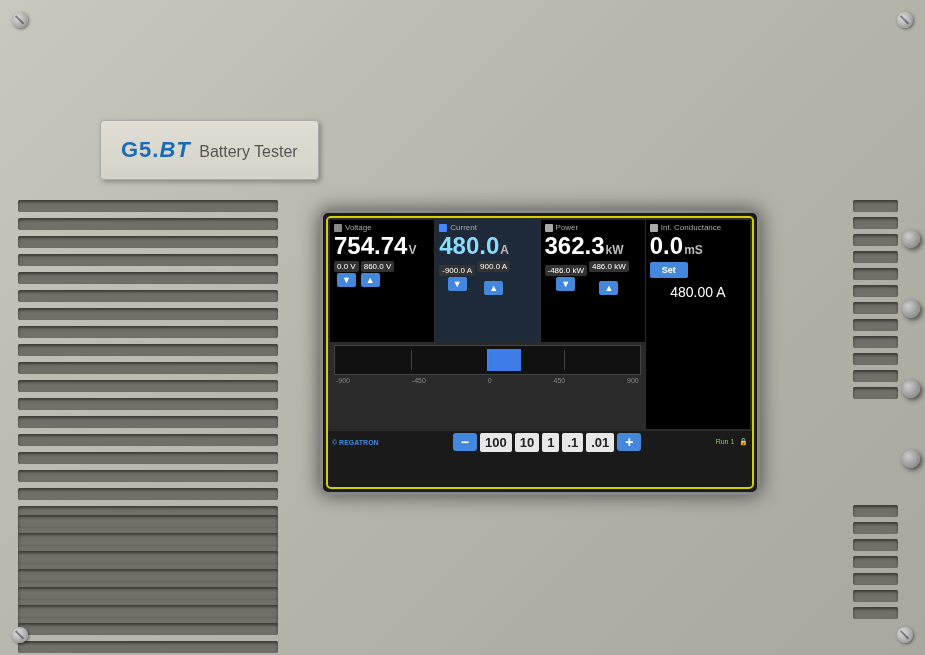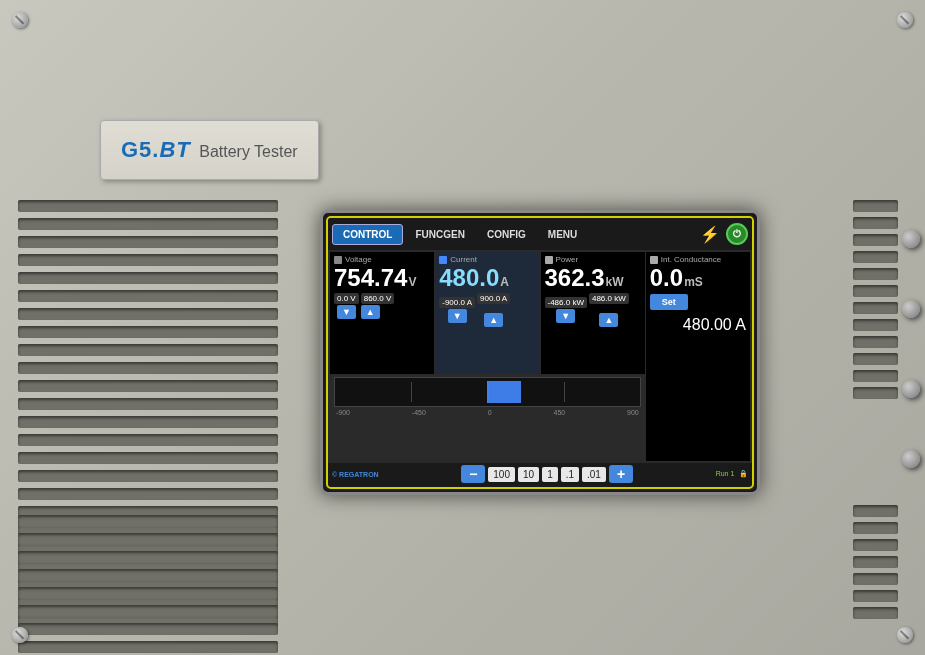--- a/index.html
+++ b/index.html
@@ -228,24 +228,24 @@
       border: none;
       border-radius: 2px;
       font-size: 9px;
       padding: 3px 12px;
       cursor: pointer;
       font-weight: bold;
       margin-top: 4px;
       display: block;
     }
     .setpoint-val {
-      font-size: 16px;
+      font-size: 14px;
       color: #fff;
       margin-top: 6px;
-      text-align: right;
+      text-align: center;
     }
 
     
     .bottom-bar {
       height: 22px;
       background: #1a1a1a;
       display: flex;
       align-items: center;
       padding: 0 4px;
       gap: 3px;
@@ -258,24 +258,24 @@
       font-size: 14px;
       padding: 0 8px;
       height: 18px;
       cursor: pointer;
       font-weight: bold;
       line-height: 1;
     }
     .inc-val {
       background: #e8e8e8;
       color: #222;
-      font-size: 10px;
+      font-size: 13px;
       padding: 2px 5px;
       border-radius: 2px;
-      font-weight: normal;
+      font-weight: bold;
     }
     .brand-text {
       color: #4488dd;
       font-size: 7px;
       font-weight: bold;
     }
     .status-text {
       color: #88cc44;
       font-size: 7px;
       margin-left: auto;
@@ -398,31 +398,20 @@
   <div class="knob" style="right:5px;top:450px;"></div>
 
   <div class="label-plate">
     <span class="model">G5.<span>BT</span></span>
     <span class="desc">Battery Tester</span>
   </div>
 
   <div class="screen-container">
     <div class="screen">
 
-      <div class="nav-bar">
-        <button class="nav-btn active">CONTROL</button>
-        <button class="nav-btn">FUNCGEN</button>
-        <button class="nav-btn">CONFIG</button>
-        <button class="nav-btn">MENU</button>
-        <div class="nav-spacer"></div>
-        <span class="nav-lightning">⚡</span>
-        <div class="nav-power">
-          <span>⏻</span>
-        </div>
-      </div>
 
       <div style="display:flex;flex-direction:column;background:#2a2a2a;flex:1;height:calc(100% - 32px - 24px);">
         <div style="display:grid;grid-template-columns:1fr 1fr 1fr 1fr;gap:1px;padding:2px;flex:1;">
 
           <div class="meter-box">
             <div class="meter-label">
               <span class="meter-dot dot-gray"></span>
               <span>Voltage</span>
             </div>
             <div class="meter-value">

